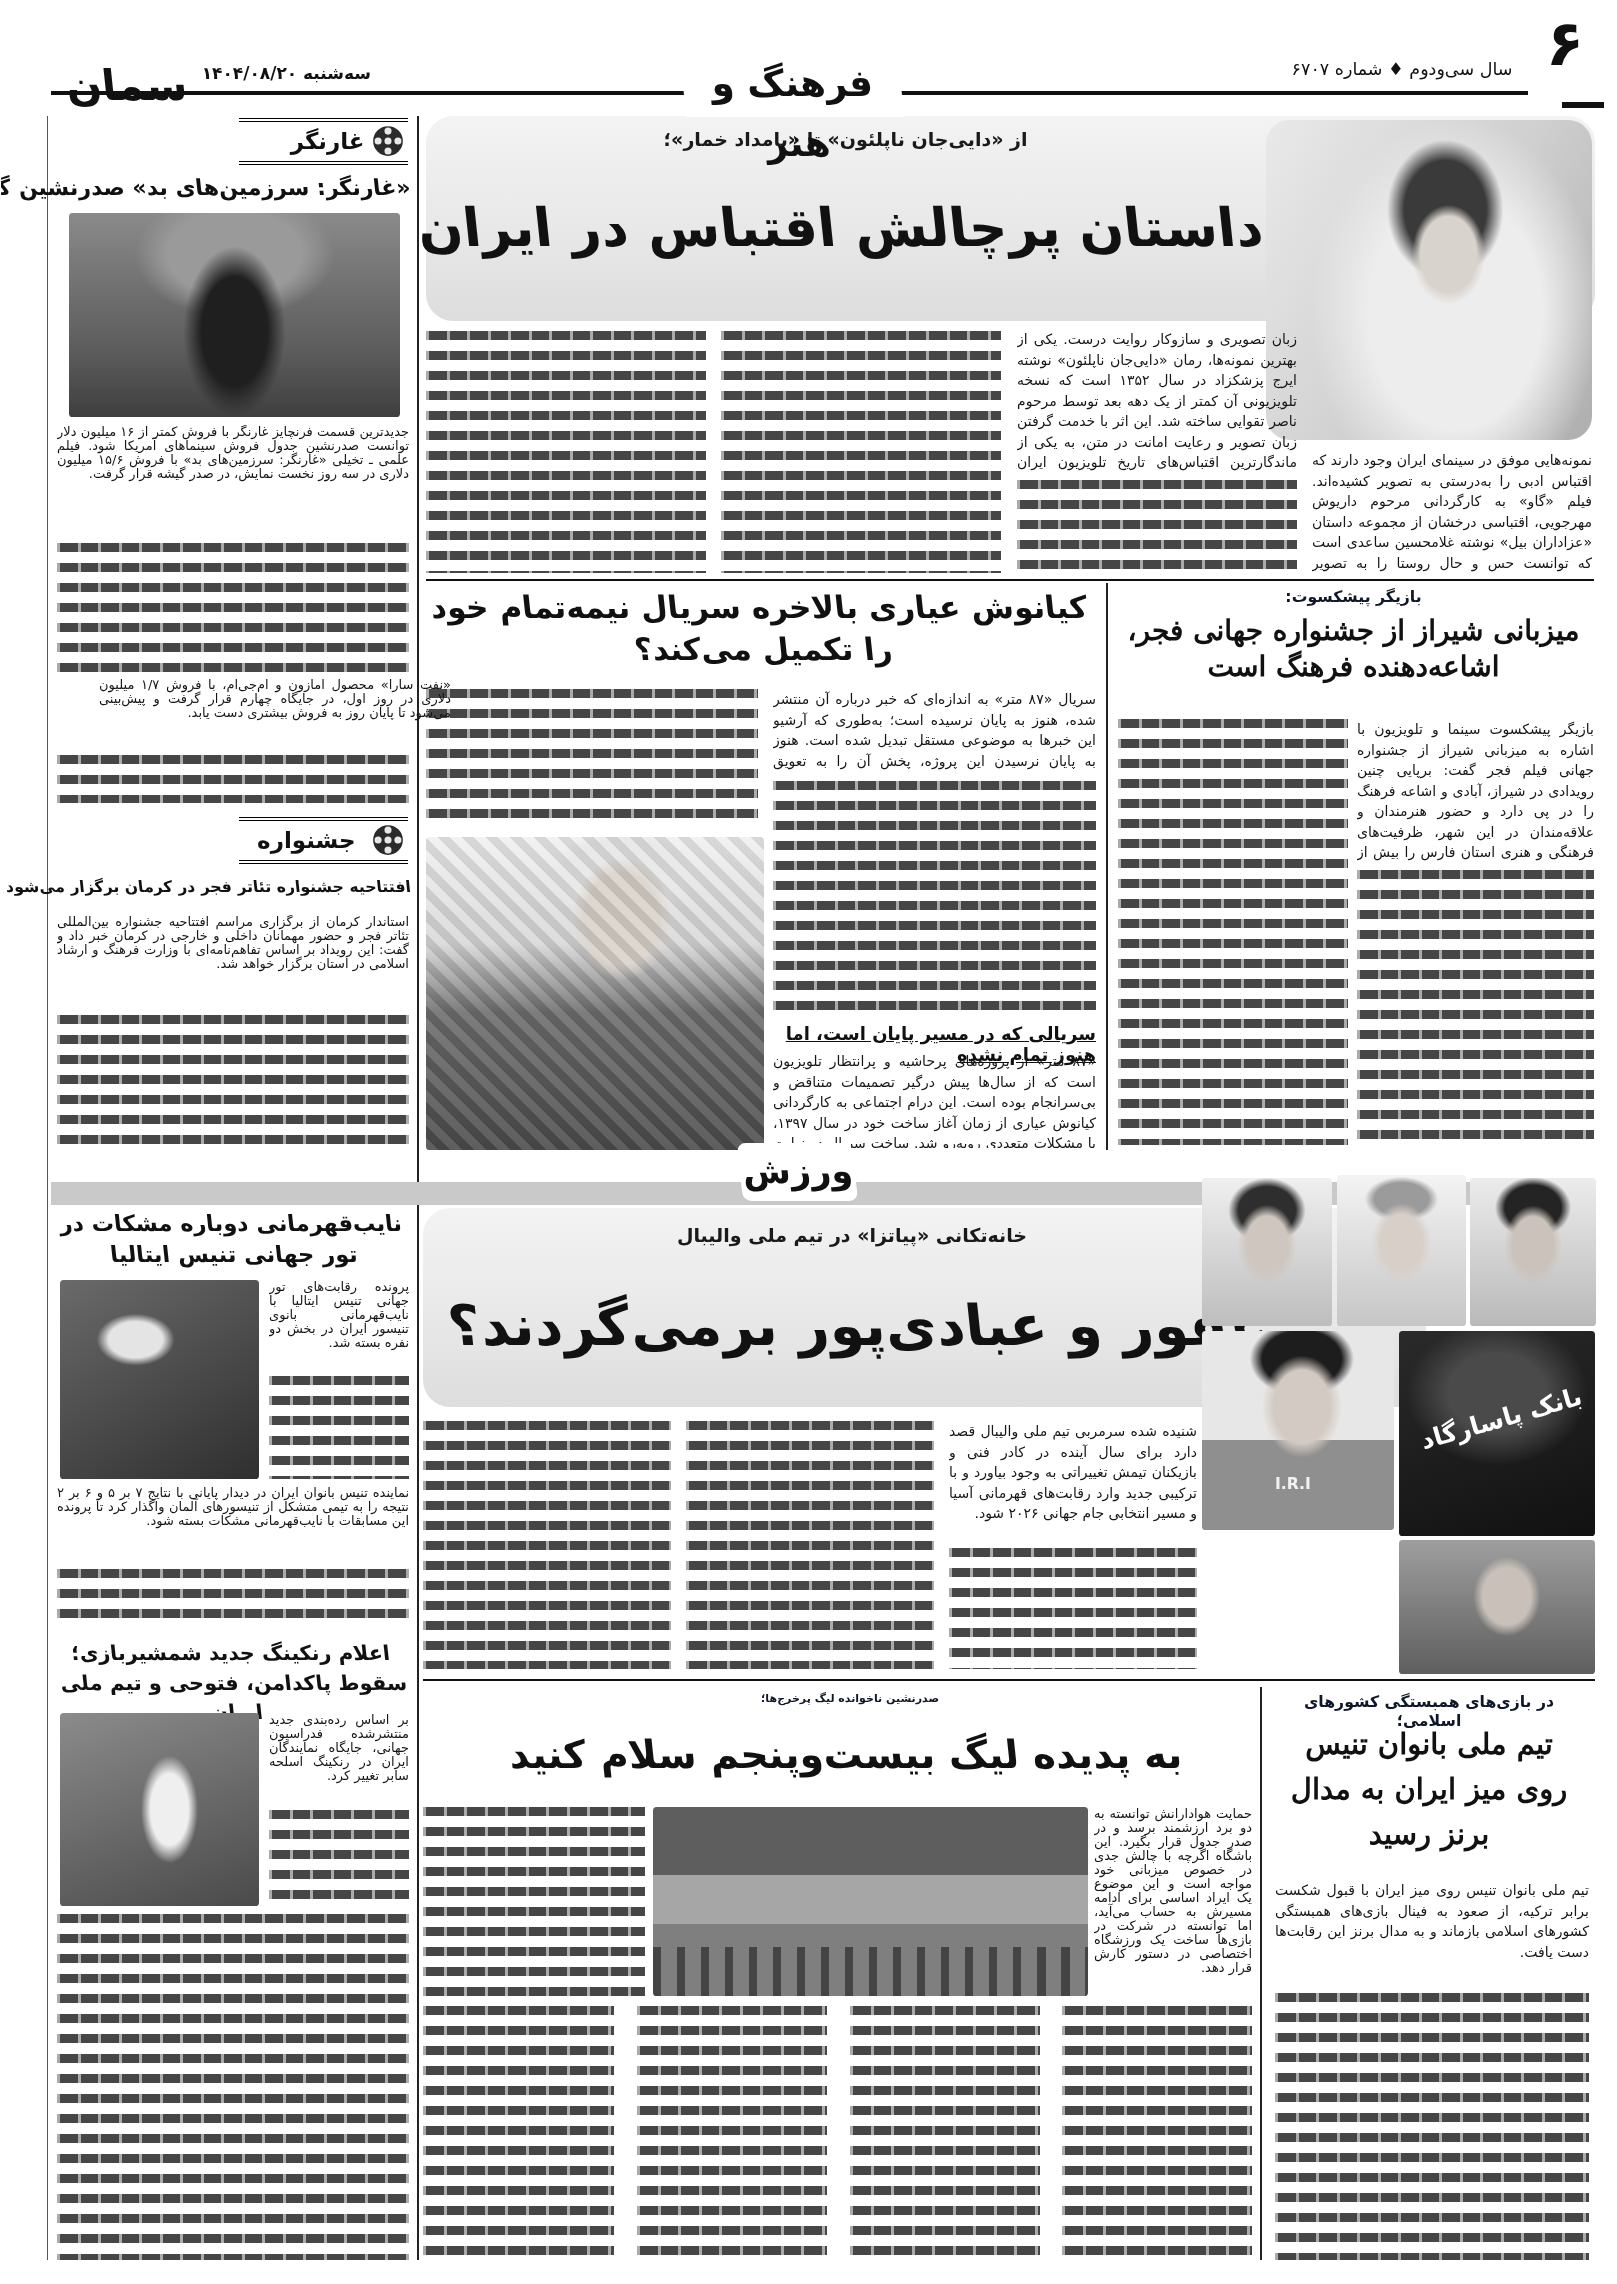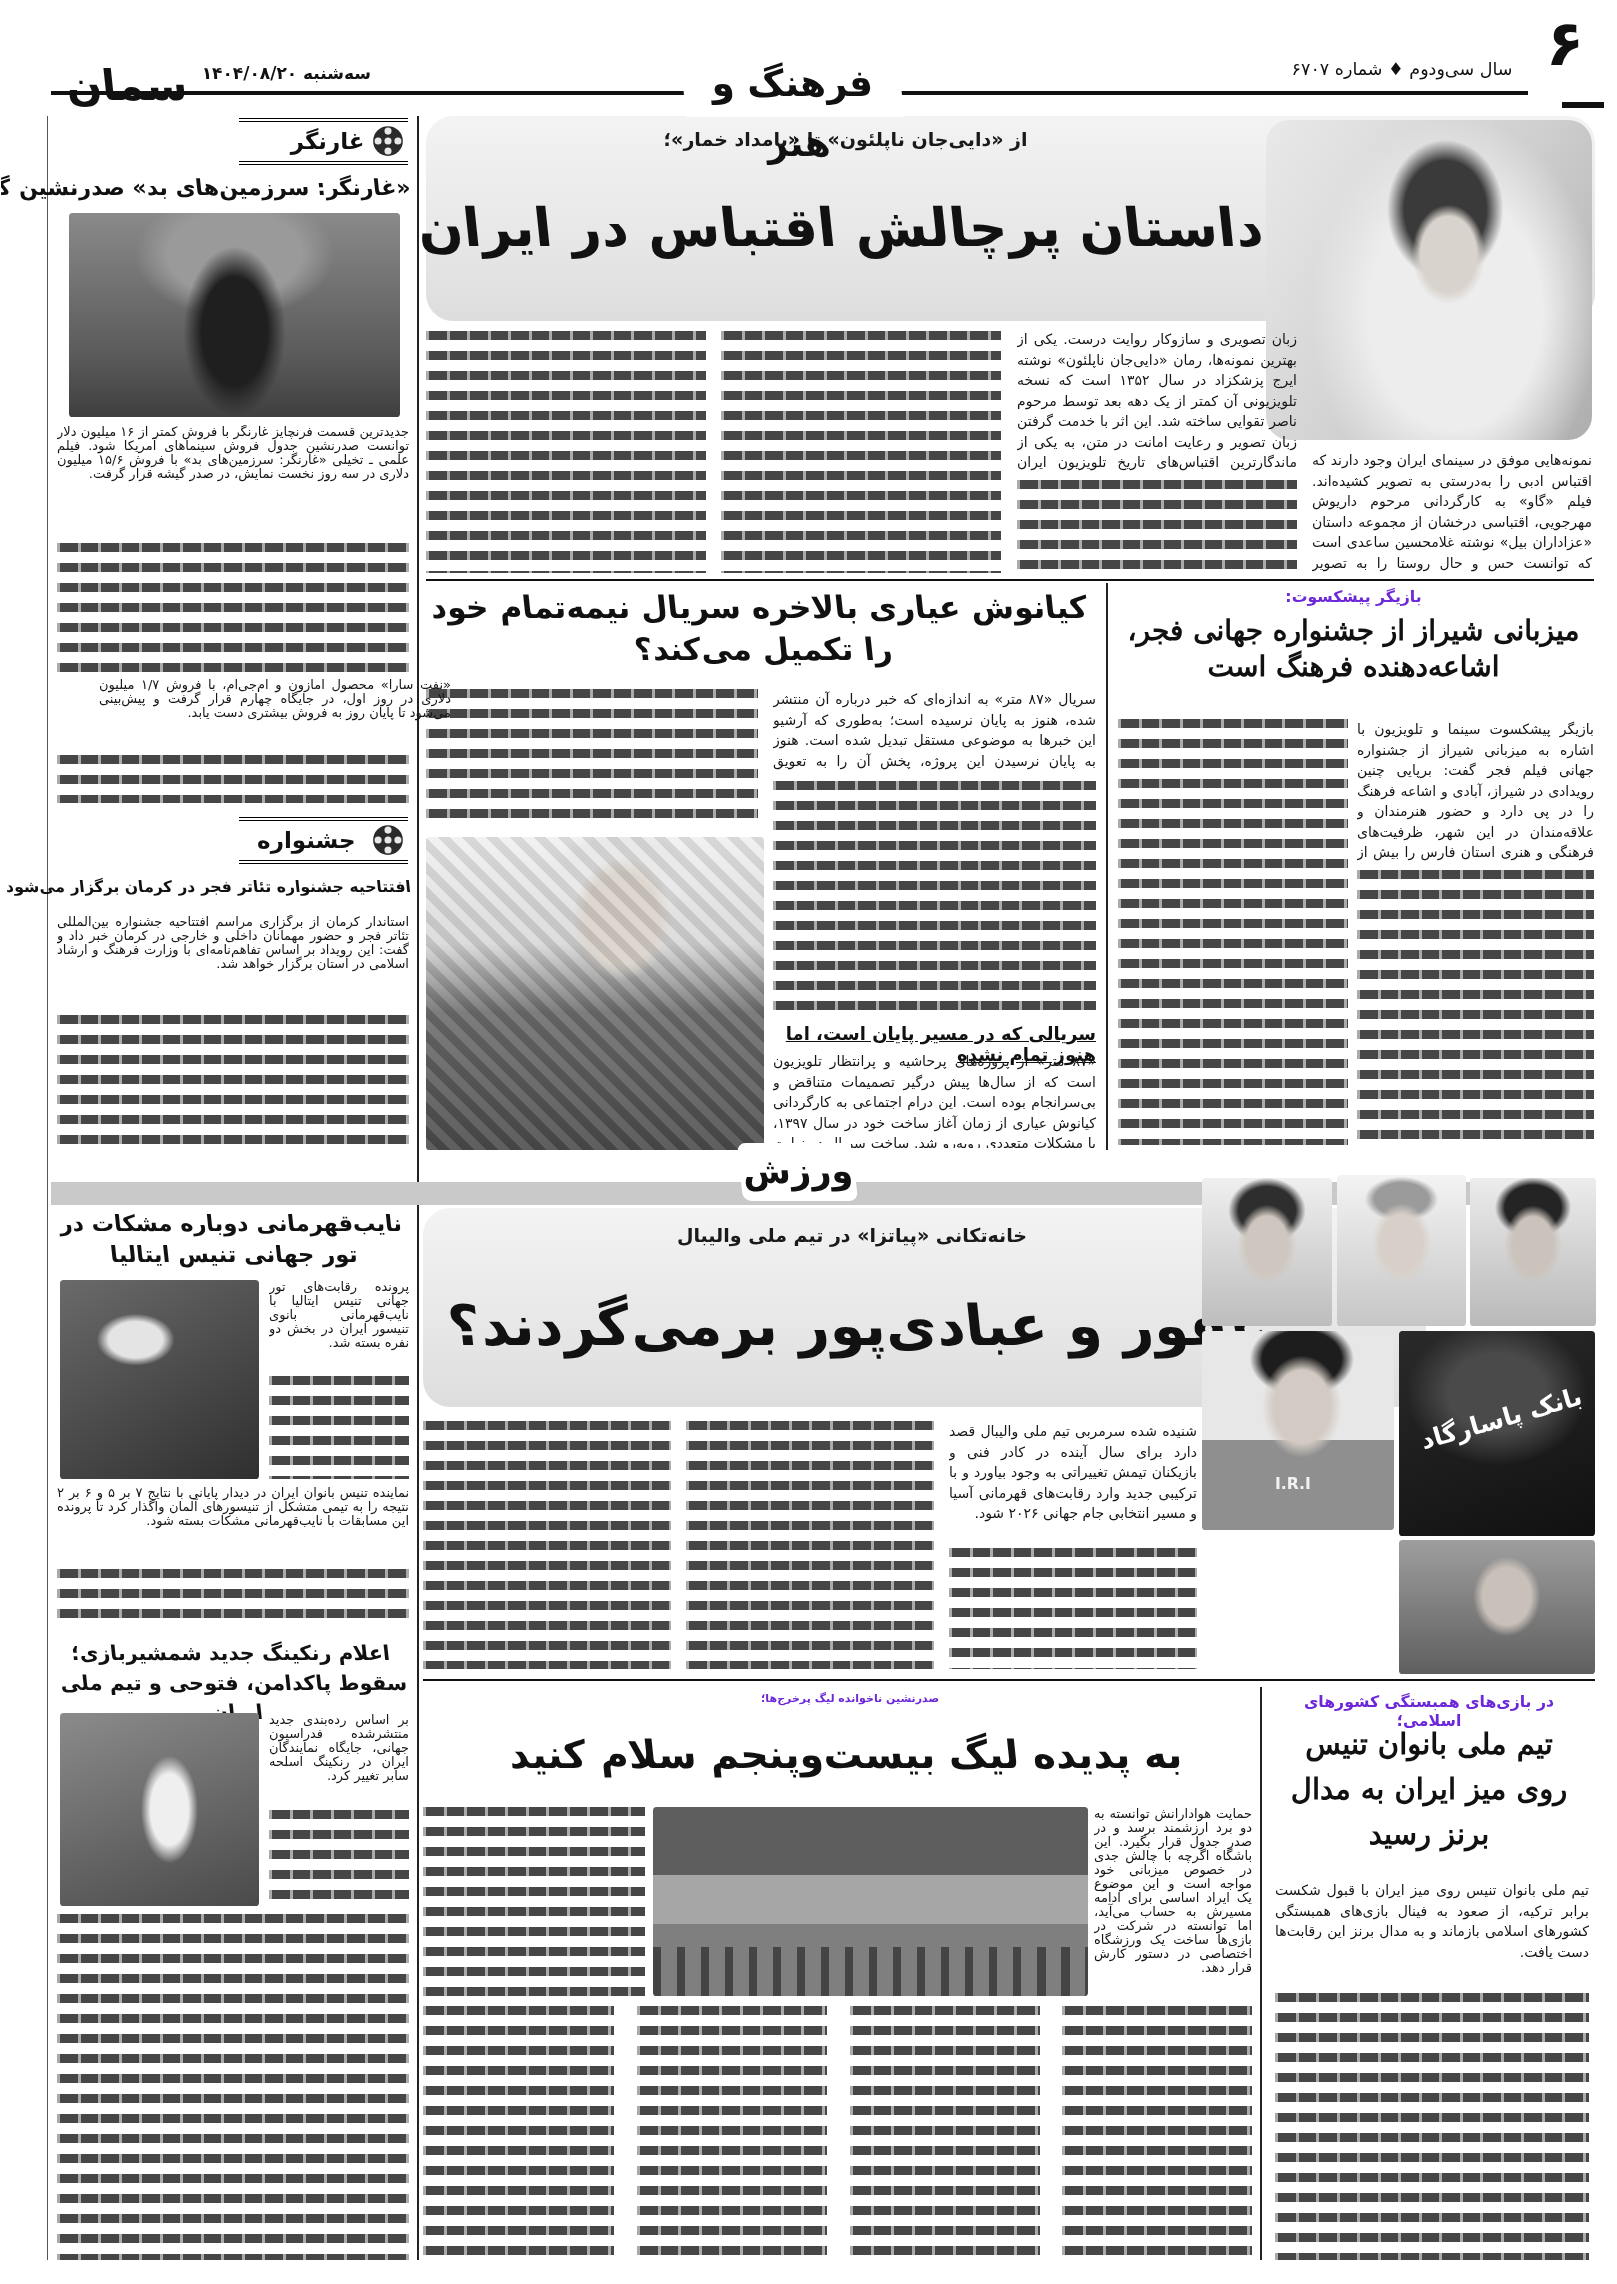--- a/index.html
+++ b/index.html
@@ -13,21 +13,21 @@
   .lean{transform:skewX(6deg);}           
   .serif{font-family:"DejaVu Serif",serif;}
   .nowrap{white-space:nowrap;}
   .rule-h{background:#111;}
   .rule-v{background:#222;}
   .greybox{
     background:linear-gradient(180deg,#f3f3f3 0%,#e7e7e7 60%,#dddddd 100%);
     border-radius:27px;
   }
   .kicker{font-weight:bold;color:#1a1a1a;}
-  .kicker-grey{font-weight:bold;color:#6d28d9;}
+  .kicker-grey{font-weight:bold;color:#0f172a;}
   .para{
     font-size:14px;line-height:20.5px;text-align:justify;color:#161616;
     overflow:hidden;
   }
   .para-sm{font-size:13px;line-height:14px;}
   
   .tx{
     background-image:
       repeating-linear-gradient(to right, rgba(255,255,255,.55) 0 3px, rgba(255,255,255,0) 3px 20.5px),
       repeating-linear-gradient(to bottom, #191919 0 9px, #ffffff 9px 20px);

